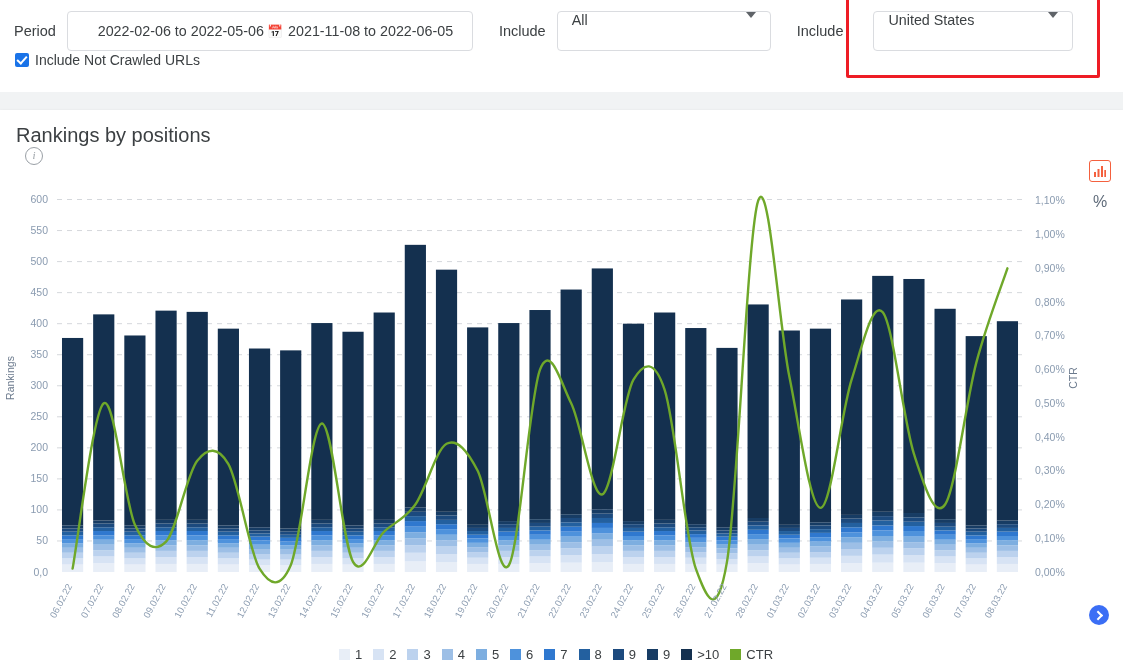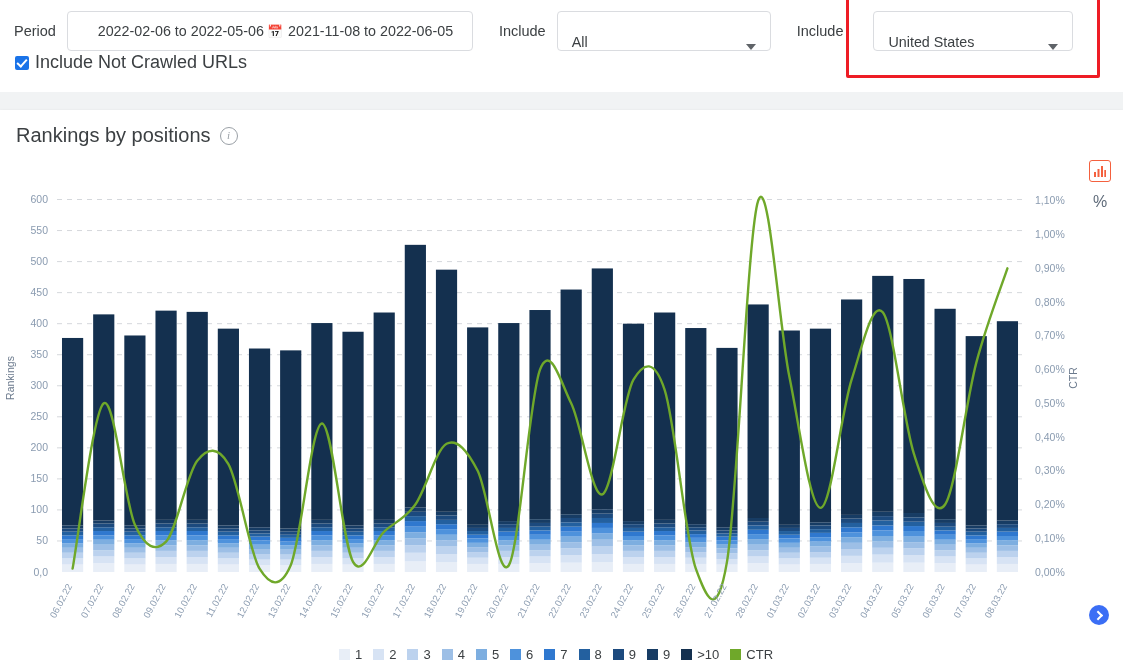--- a/index.html
+++ b/index.html
@@ -60,21 +60,21 @@
     font-size: 13px;
     color: #3c4043;
     line-height: 1;
   }
   .select-box {
     height: 40px;
     border: 1px solid #dadce0;
     border-radius: 4px;
     background: #fff;
     display: flex;
-    align-items: flex-end;
+    align-items: flex-start;
     box-sizing: border-box;
     position: relative;
     padding: 0 14px;
   }
   .select-box .sel-value {
     font-size: 14.3px;
     color: #3c4043;
   }
   .caret {
     position: absolute;
@@ -111,42 +111,42 @@
   }
   .cbox::after {
     content: "";
     position: absolute;
     left: 4px; top: 1px;
     width: 4px; height: 8px;
     border: solid #fff;
     border-width: 0 2px 2px 0;
     transform: rotate(42deg);
   }
-  .cbox-label { font-size: 18px; color: #3c4043; }
+  .cbox-label { font-size: 14px; color: #3c4043; }
 
   .strip {
     position: absolute;
     left: 0; top: 92px;
     width: 1123px; height: 18px;
     background: #f1f3f4;
   }
 
   
   .card {
     position: absolute;
     left: 0; top: 110px;
     width: 1123px;
     height: 558px;
     background: #ffffff;
     box-shadow: 0 1px 3px rgba(60,64,67,0.14);
   }
   .card-title-row {
     position: absolute;
     left: 16px; top: 14px;
-    display: flex; align-items: center;
+    display: flex; align-items: flex-start; flex-direction: column;
   }
   .card-title {
     font-size: 20px;
     color: #3c4043;
     font-weight: 400;
   }
   .info-icon {
     width: 16px; height: 16px;
     border: 1.3px solid #9aa0a6;
     border-radius: 50%;

